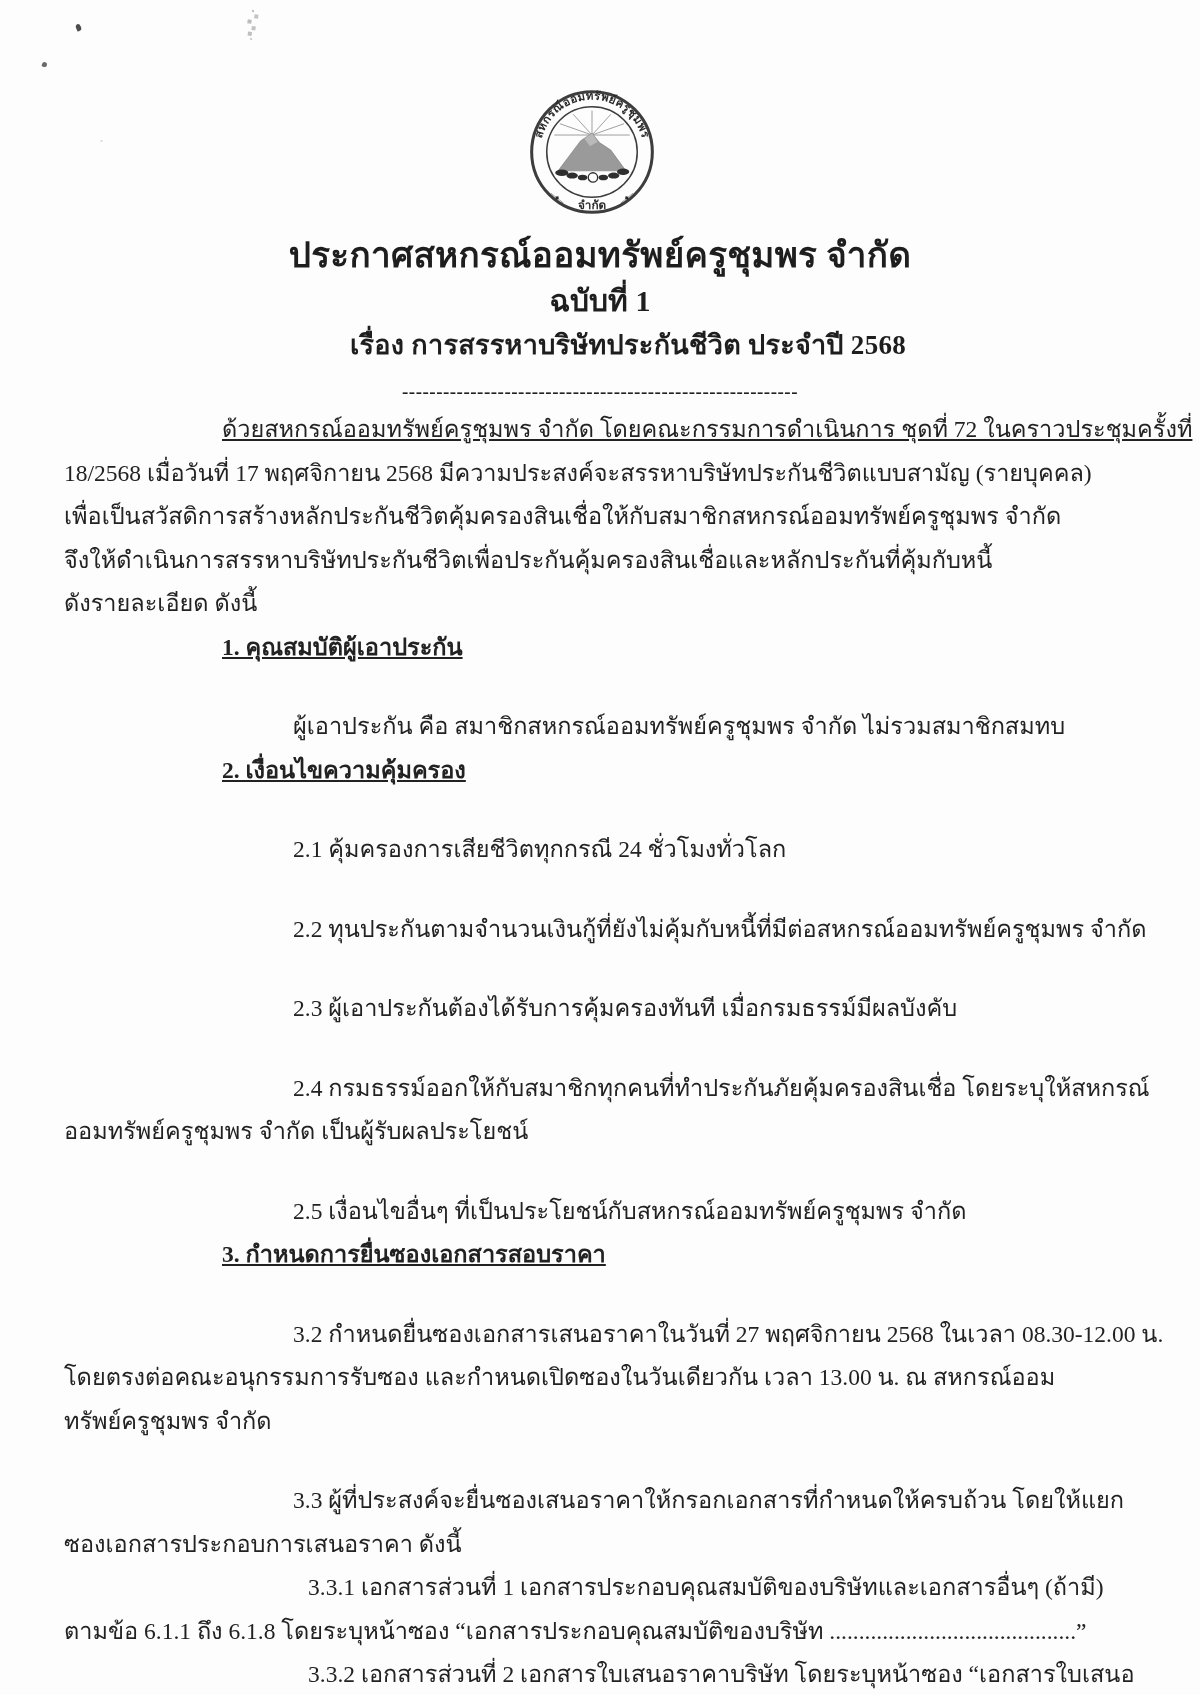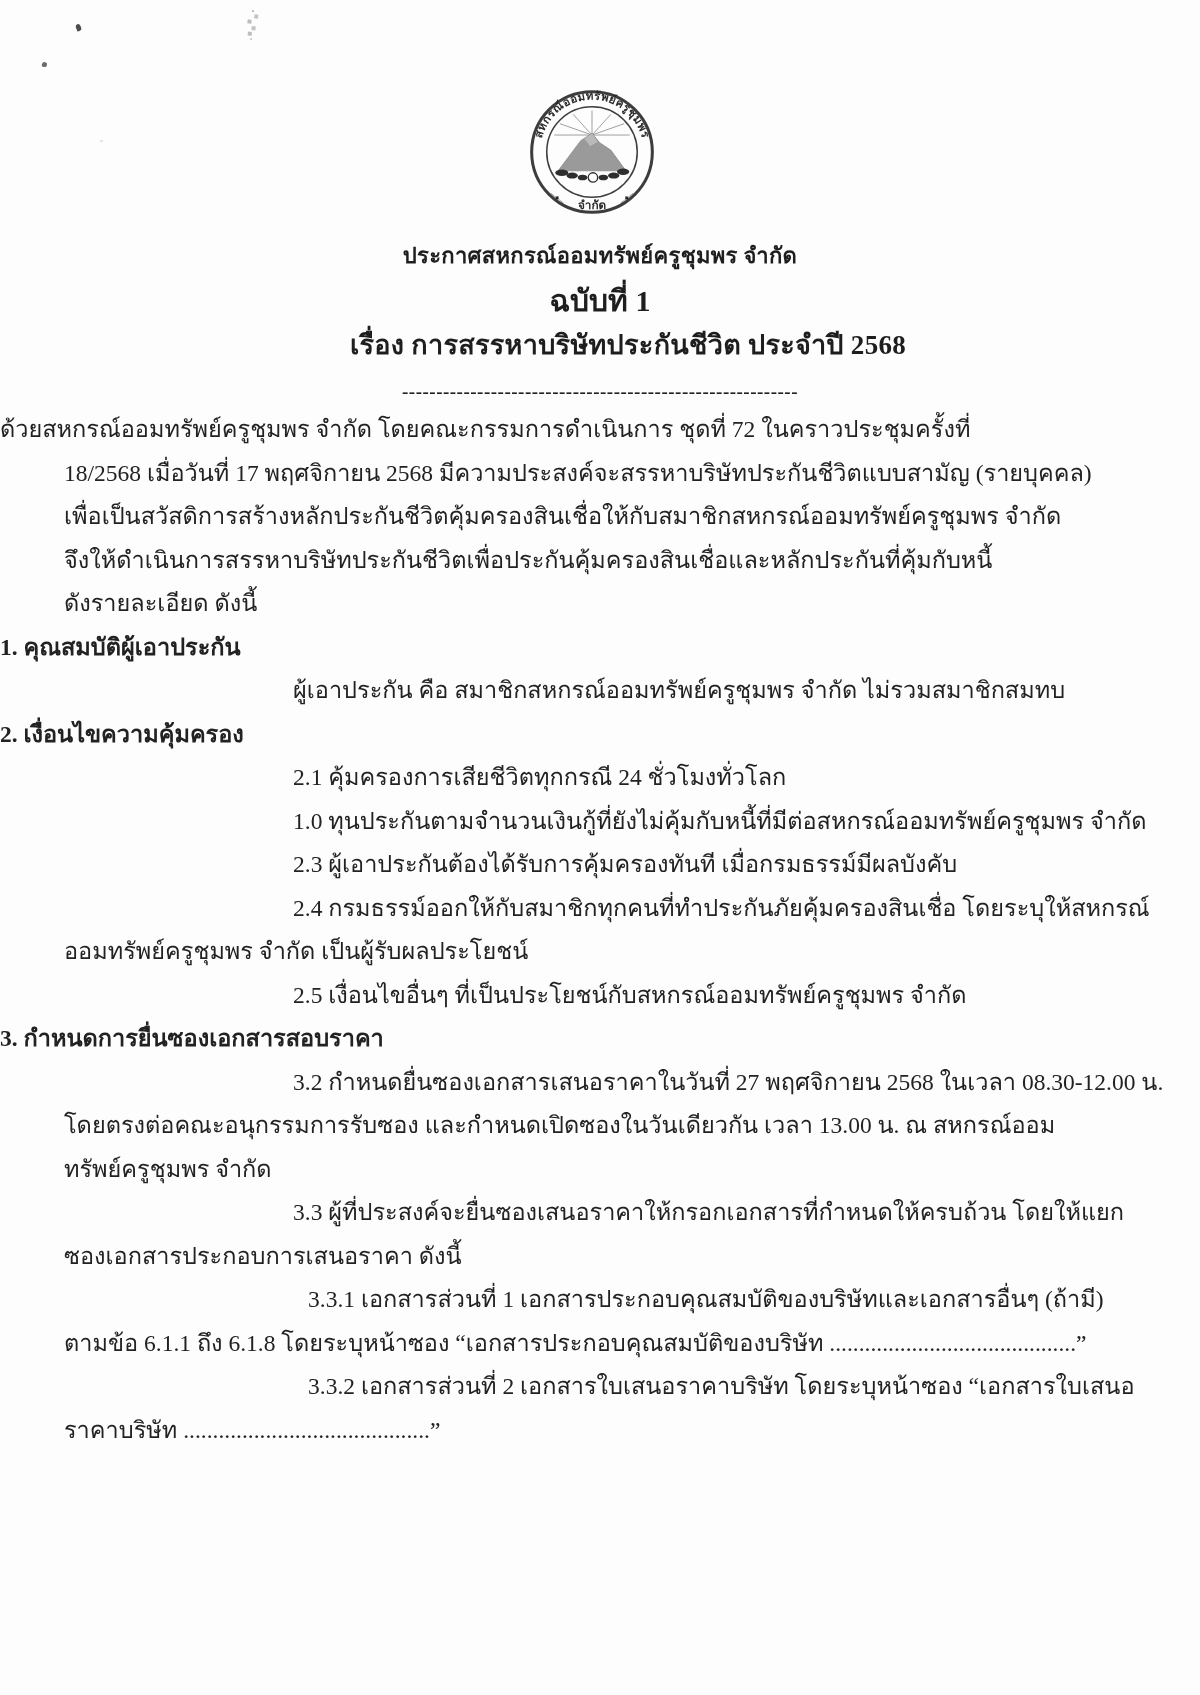--- a/index.html
+++ b/index.html
@@ -8,34 +8,34 @@
     position:relative;
     width:1200px;height:1695px;
     margin:0 auto;
     background:#fdfdfd;
     overflow:hidden;
     color:#1e1e1e;
     font-family:"Liberation Serif","DejaVu Serif",serif;
   }
   
   .center-line{position:absolute;left:0;width:100%;text-align:center;white-space:nowrap;}
-  .doc-title{top:234px;font-size:22px;font-weight:bold;line-height:44px;letter-spacing:.3px;}
+  .doc-title{top:234px;font-size:35px;font-weight:bold;line-height:44px;letter-spacing:.3px;}
   .doc-edition{top:279px;font-size:30px;font-weight:bold;line-height:44px;}
   .doc-subject{top:323px;font-size:27px;font-weight:bold;line-height:44px;letter-spacing:.3px;margin-left:28px;}
   .separator{top:374px;font-size:19px;font-weight:bold;line-height:36px;letter-spacing:.5px;color:#222;}
   
   .body-block{position:absolute;left:0;top:408px;width:1200px;}
   .bodyline{
     height:43.5px;line-height:43.5px;
     font-size:23.5px;white-space:nowrap;color:#222;
   }
   .bodyline.bold{font-weight:bold;}
   .ind-margin{padding-left:64px;}
-  .ind-para{}
-  .ind-sub{padding-left:293px;}
+  .ind-para{padding-left:222px;text-decoration:underline;}
+  .ind-sub{padding-left:293px;margin-top:36px;}
   .ind-subsub{padding-left:308px;}
   
   .logo{position:absolute;left:526px;top:86px;width:132px;height:132px;}
   
   .artifact{position:absolute;}
   .artifact-dot1{left:76px;top:24px;width:5px;height:7px;background:#2f2f2f;border-radius:60% 50% 55% 10%;transform:rotate(-25deg);opacity:.85;}
   .artifact-dot2{left:42px;top:62px;width:5px;height:5px;background:#3a3a3a;border-radius:55% 45% 50% 20%;transform:rotate(15deg);opacity:.75;}
   .artifact-squiggle{left:252px;top:10px;width:2px;height:2px;background:#9c9c9c;opacity:.65;transform:rotate(8deg);
     box-shadow:4px 5px 0 1px #a7a7a7,-2px 11px 0 1px #9a9a9a,3px 17px 0 1px #a3a3a3,0 23px 0 1px #9f9f9f,2px 28px 0 0 #b0b0b0;}
   .artifact-speck{left:100px;top:140px;width:3px;height:2px;background:#c9c9c9;border-radius:50%;opacity:.6;}
@@ -97,21 +97,21 @@
   <div class="body-block" id="body-block">
       <div class="bodyline ind-para">ด้วยสหกรณ์ออมทรัพย์ครูชุมพร จำกัด โดยคณะกรรมการดำเนินการ ชุดที่ 72 ในคราวประชุมครั้งที่</div>
       <div class="bodyline ind-margin">18/2568 เมื่อวันที่ 17 พฤศจิกายน 2568 มีความประสงค์จะสรรหาบริษัทประกันชีวิตแบบสามัญ (รายบุคคล)</div>
       <div class="bodyline ind-margin">เพื่อเป็นสวัสดิการสร้างหลักประกันชีวิตคุ้มครองสินเชื่อให้กับสมาชิกสหกรณ์ออมทรัพย์ครูชุมพร จำกัด</div>
       <div class="bodyline ind-margin">จึงให้ดำเนินการสรรหาบริษัทประกันชีวิตเพื่อประกันคุ้มครองสินเชื่อและหลักประกันที่คุ้มกับหนี้</div>
       <div class="bodyline ind-margin">ดังรายละเอียด ดังนี้</div>
       <div class="bodyline ind-para bold">1. คุณสมบัติผู้เอาประกัน</div>
       <div class="bodyline ind-sub">ผู้เอาประกัน คือ สมาชิกสหกรณ์ออมทรัพย์ครูชุมพร จำกัด ไม่รวมสมาชิกสมทบ</div>
       <div class="bodyline ind-para bold">2. เงื่อนไขความคุ้มครอง</div>
       <div class="bodyline ind-sub">2.1 คุ้มครองการเสียชีวิตทุกกรณี 24 ชั่วโมงทั่วโลก</div>
-      <div class="bodyline ind-sub">1.0 ทุนประกันตามจำนวนเงินกู้ที่ยังไม่คุ้มกับหนี้ที่มีต่อสหกรณ์ออมทรัพย์ครูชุมพร จำกัด</div>
+      <div class="bodyline ind-sub">2.2 ทุนประกันตามจำนวนเงินกู้ที่ยังไม่คุ้มกับหนี้ที่มีต่อสหกรณ์ออมทรัพย์ครูชุมพร จำกัด</div>
       <div class="bodyline ind-sub">2.3 ผู้เอาประกันต้องได้รับการคุ้มครองทันที เมื่อกรมธรรม์มีผลบังคับ</div>
       <div class="bodyline ind-sub">2.4 กรมธรรม์ออกให้กับสมาชิกทุกคนที่ทำประกันภัยคุ้มครองสินเชื่อ โดยระบุให้สหกรณ์</div>
       <div class="bodyline ind-margin">ออมทรัพย์ครูชุมพร จำกัด  เป็นผู้รับผลประโยชน์</div>
       <div class="bodyline ind-sub">2.5 เงื่อนไขอื่นๆ ที่เป็นประโยชน์กับสหกรณ์ออมทรัพย์ครูชุมพร จำกัด</div>
       <div class="bodyline ind-para bold">3. กำหนดการยื่นซองเอกสารสอบราคา</div>
       <div class="bodyline ind-sub">3.2 กำหนดยื่นซองเอกสารเสนอราคาในวันที่ 27 พฤศจิกายน 2568 ในเวลา 08.30-12.00 น.</div>
       <div class="bodyline ind-margin">โดยตรงต่อคณะอนุกรรมการรับซอง และกำหนดเปิดซองในวันเดียวกัน เวลา 13.00 น. ณ สหกรณ์ออม</div>
       <div class="bodyline ind-margin">ทรัพย์ครูชุมพร จำกัด</div>
       <div class="bodyline ind-sub">3.3 ผู้ที่ประสงค์จะยื่นซองเสนอราคาให้กรอกเอกสารที่กำหนดให้ครบถ้วน โดยให้แยก</div>
       <div class="bodyline ind-margin">ซองเอกสารประกอบการเสนอราคา ดังนี้</div>

